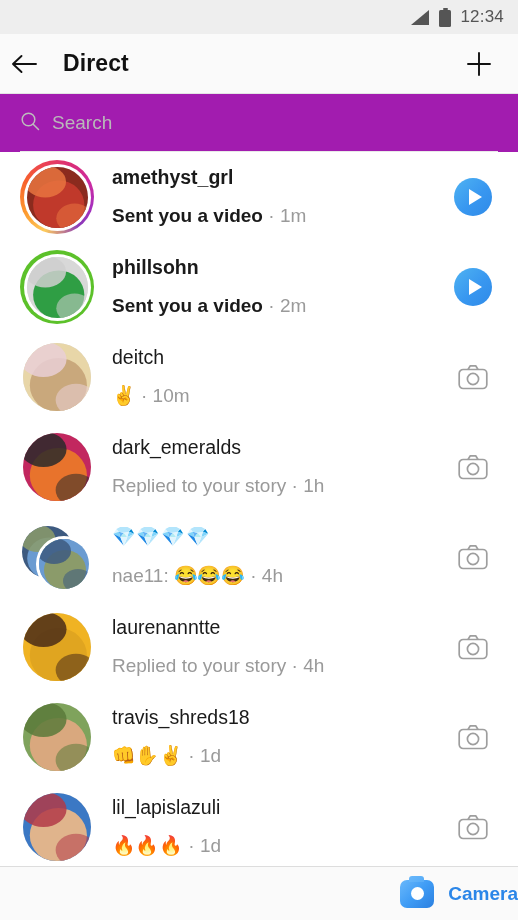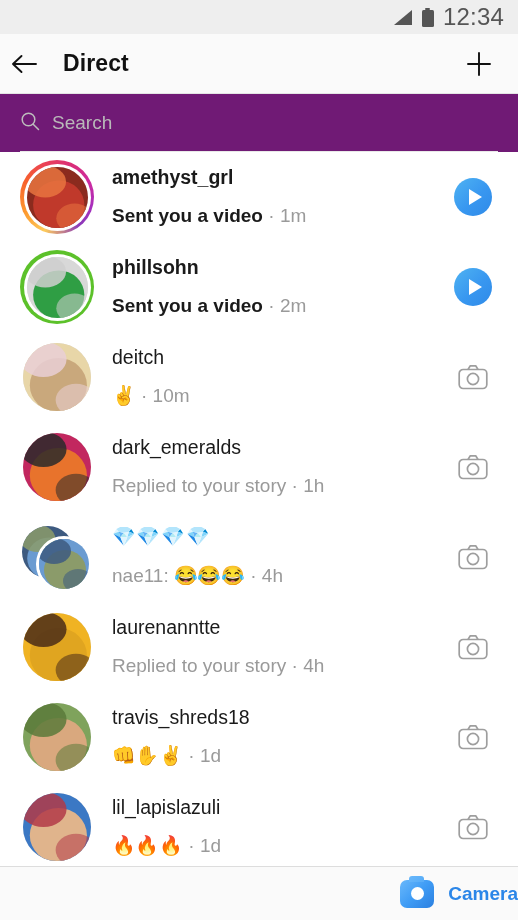--- a/index.html
+++ b/index.html
@@ -19,35 +19,35 @@
   }
   .sb-signal { width: 21px; height: 17px; position: relative; }
   .sb-signal svg { display:block; }
   .sb-batt { width: 12px; height: 19px; position: relative; }
   .sb-batt .cap {
     position:absolute; top:0; left:3.5px; width:5px; height:2.5px; background:#555; border-radius:1px;
   }
   .sb-batt .body {
     position:absolute; top:2px; left:0; width:12px; height:17px; background:#555; border-radius:1.5px;
   }
-  .sb-time { font-size: 24px; color:#555; letter-spacing:.2px; }
+  .sb-time { font-size: 17px; color:#555; letter-spacing:.2px; }
 
   
   .header {
     height: 60px; background:#fafafa;
     display:flex; align-items:center; padding: 0 22px 0 7px;
     border-bottom: 1px solid #e4e4e4;
   }
   .back-btn { width:34px; height:34px; display:flex; align-items:center; justify-content:center; cursor:pointer; }
   .title { font-size: 23px; font-weight: bold; color:#111; margin-left: 22px; letter-spacing:.1px; }
   .spacer { flex:1; }
   .plus-btn { width:34px; height:34px; display:flex; align-items:center; justify-content:center; cursor:pointer; }
 
   
-  .searchwrap { padding: 0 20px; background:#701a75; }
+  .searchwrap { padding: 0 20px; background:#a21caf; }
   .searchbar {
     height: 58px; display:flex; align-items:center; gap:12px;
     border-bottom: 1px solid #e9e9e9;
   }
   .search-ph { font-size:19px; color:#b9b9b9; }
 
   
   .list { position:relative; }
   .row {
     height: 90px; display:flex; align-items:center;

